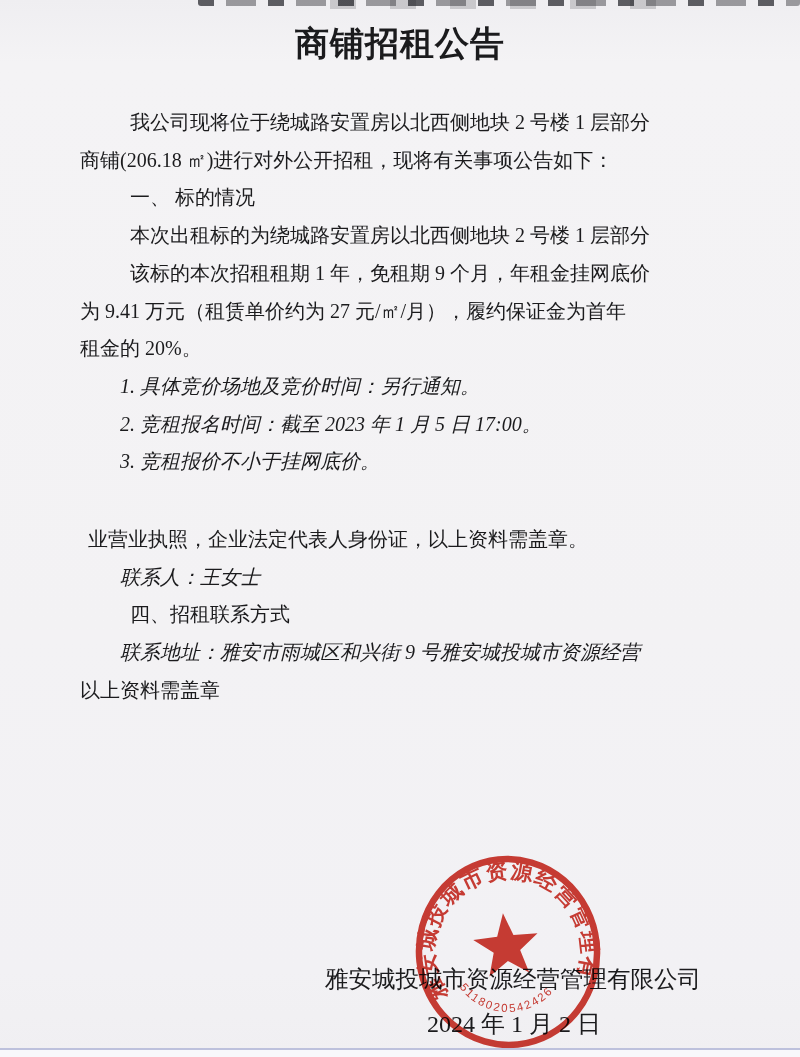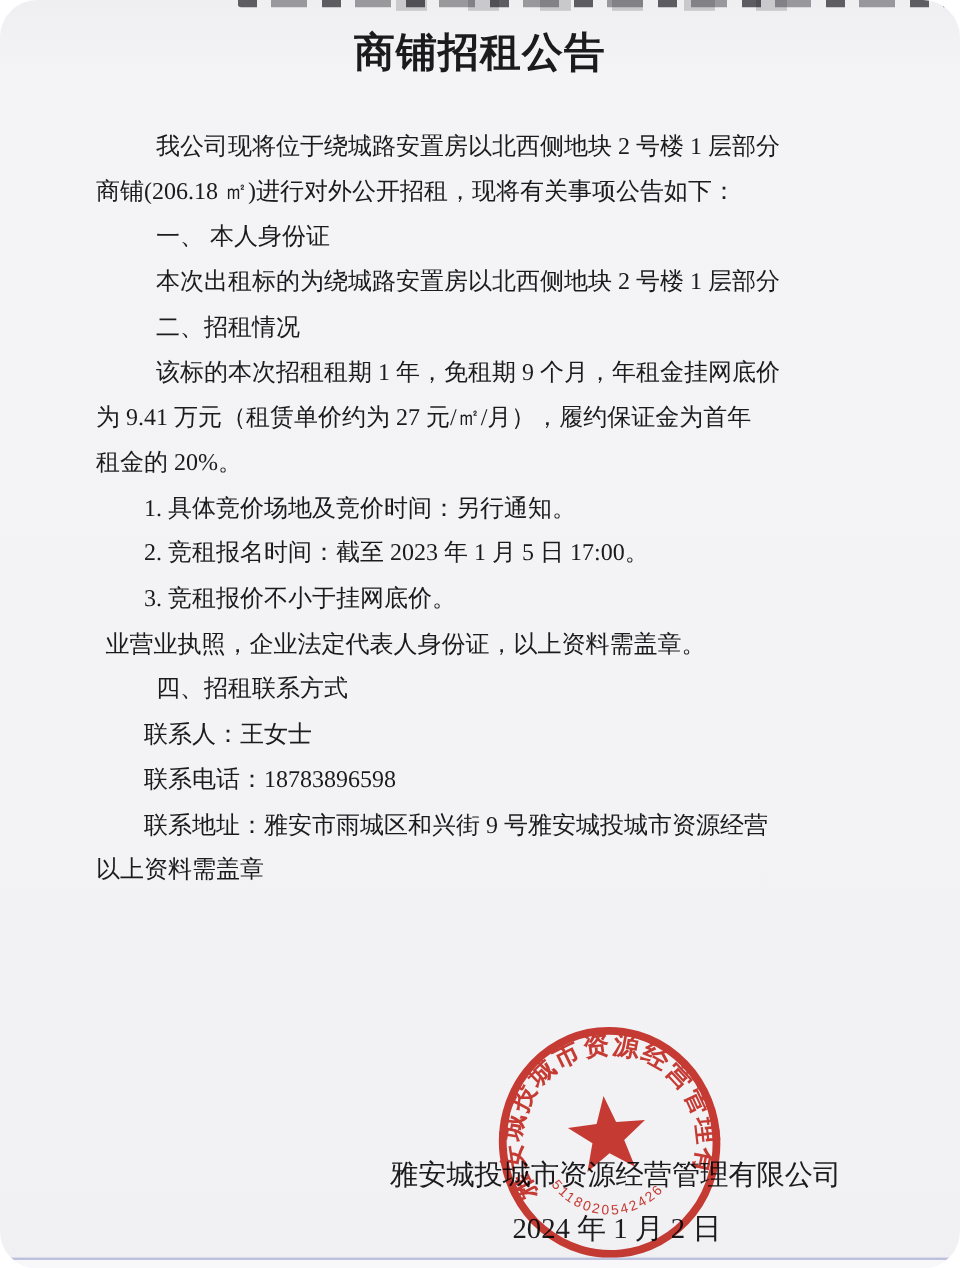--- a/index.html
+++ b/index.html
@@ -4,21 +4,20 @@
 <style>
   html, body { margin: 0; padding: 0; }
   .page {
     position: relative;
     width: 800px;
     height: 1057px;
     overflow: hidden;
     background: linear-gradient(180deg, #efeef1 0%, #f4f3f5 6%, #f3f2f4 60%, #f2f1f4 92%, #f0eff2 100%);
     color: #1b1b1d;
     font-family: "Liberation Serif", "DejaVu Serif", serif;
-    border-radius: 31px;
   }
   
   .artifact-top {
     position: absolute; top: 0; left: 198px; width: 602px; height: 6px;
     background: repeating-linear-gradient(90deg,
       rgba(24,24,30,0.85) 0px 16px, rgba(24,24,30,0) 16px 28px,
       rgba(24,24,30,0.5) 28px 58px, rgba(24,24,30,0) 58px 70px);
     border-radius: 0 0 3px 3px;
     opacity: 0.8;
     filter: blur(0.4px);
@@ -37,22 +36,22 @@
     font-size: 34px;
     letter-spacing: 1px;
   }
   .doc-body {
     position: absolute; left: 80px; top: 104px; width: 648px;
     font-size: 20px;
     line-height: 37.7px;
   }
   .line { white-space: nowrap; }
   .ind2 { padding-left: 50px; }   
-  .ind1 { padding-left: 40px; }   
-  .indh { padding-left: 8px; }    
+  .ind1 { padding-left: 40px; font-style: italic; }   
+  .indh { padding-left: 8px; margin-top: 40px; }    
   .sign-company {
     position: absolute; left: 325px; top: 963px;
     font-size: 23.5px; white-space: nowrap;
   }
   .sign-date {
     position: absolute; left: 427px; top: 1008px;
     font-size: 24px; white-space: nowrap;
   }
   .seal {
     position: absolute; left: 408px; top: 852px;
@@ -79,33 +78,31 @@
 <div class="page">
 
   <div class="artifact-top"></div>
   <div class="artifact-top2"></div>
 
   <div class="doc-title">商铺招租公告</div>
 
   <div class="doc-body">
     <div class="line ind2">我公司现将位于绕城路安置房以北西侧地块 2 号楼 1 层部分</div>
     <div class="line">商铺(206.18 ㎡)进行对外公开招租，现将有关事项公告如下：</div>
-    <div class="line ind2">一、 本人身份证</div>
+    <div class="line ind2">一、 标的情况</div>
     <div class="line ind2">本次出租标的为绕城路安置房以北西侧地块 2 号楼 1 层部分</div>
-    <div class="line ind2">二、招租情况</div>
     <div class="line ind2">该标的本次招租租期 1 年，免租期 9 个月，年租金挂网底价</div>
     <div class="line">为 9.41 万元（租赁单价约为 27 元/㎡/月），履约保证金为首年</div>
     <div class="line">租金的 20%。</div>
     <div class="line ind1">1. 具体竞价场地及竞价时间：另行通知。</div>
     <div class="line ind1">2. 竞租报名时间：截至 2023 年 1 月 5 日 17:00。</div>
     <div class="line ind1">3. 竞租报价不小于挂网底价。</div>
     <div class="line indh">业营业执照，企业法定代表人身份证，以上资料需盖章。</div>
+    <div class="line ind1">联系人：王女士</div>
     <div class="line ind2">四、招租联系方式</div>
-    <div class="line ind1">联系人：王女士</div>
-    <div class="line ind1">联系电话：18783896598</div>
     <div class="line ind1">联系地址：雅安市雨城区和兴街 9 号雅安城投城市资源经营</div>
     <div class="line">以上资料需盖章</div>
   </div>
 
   <div class="sign-company">雅安城投城市资源经营管理有限公司</div>
   <div class="sign-date">2024 年 1 月 2 日</div>
 
   <svg class="seal" viewBox="0 0 200 200">
     <defs>
       <path id="sealArc" d="M 35.9 137 A 74 74 0 1 1 164.1 137" fill="none"></path>

